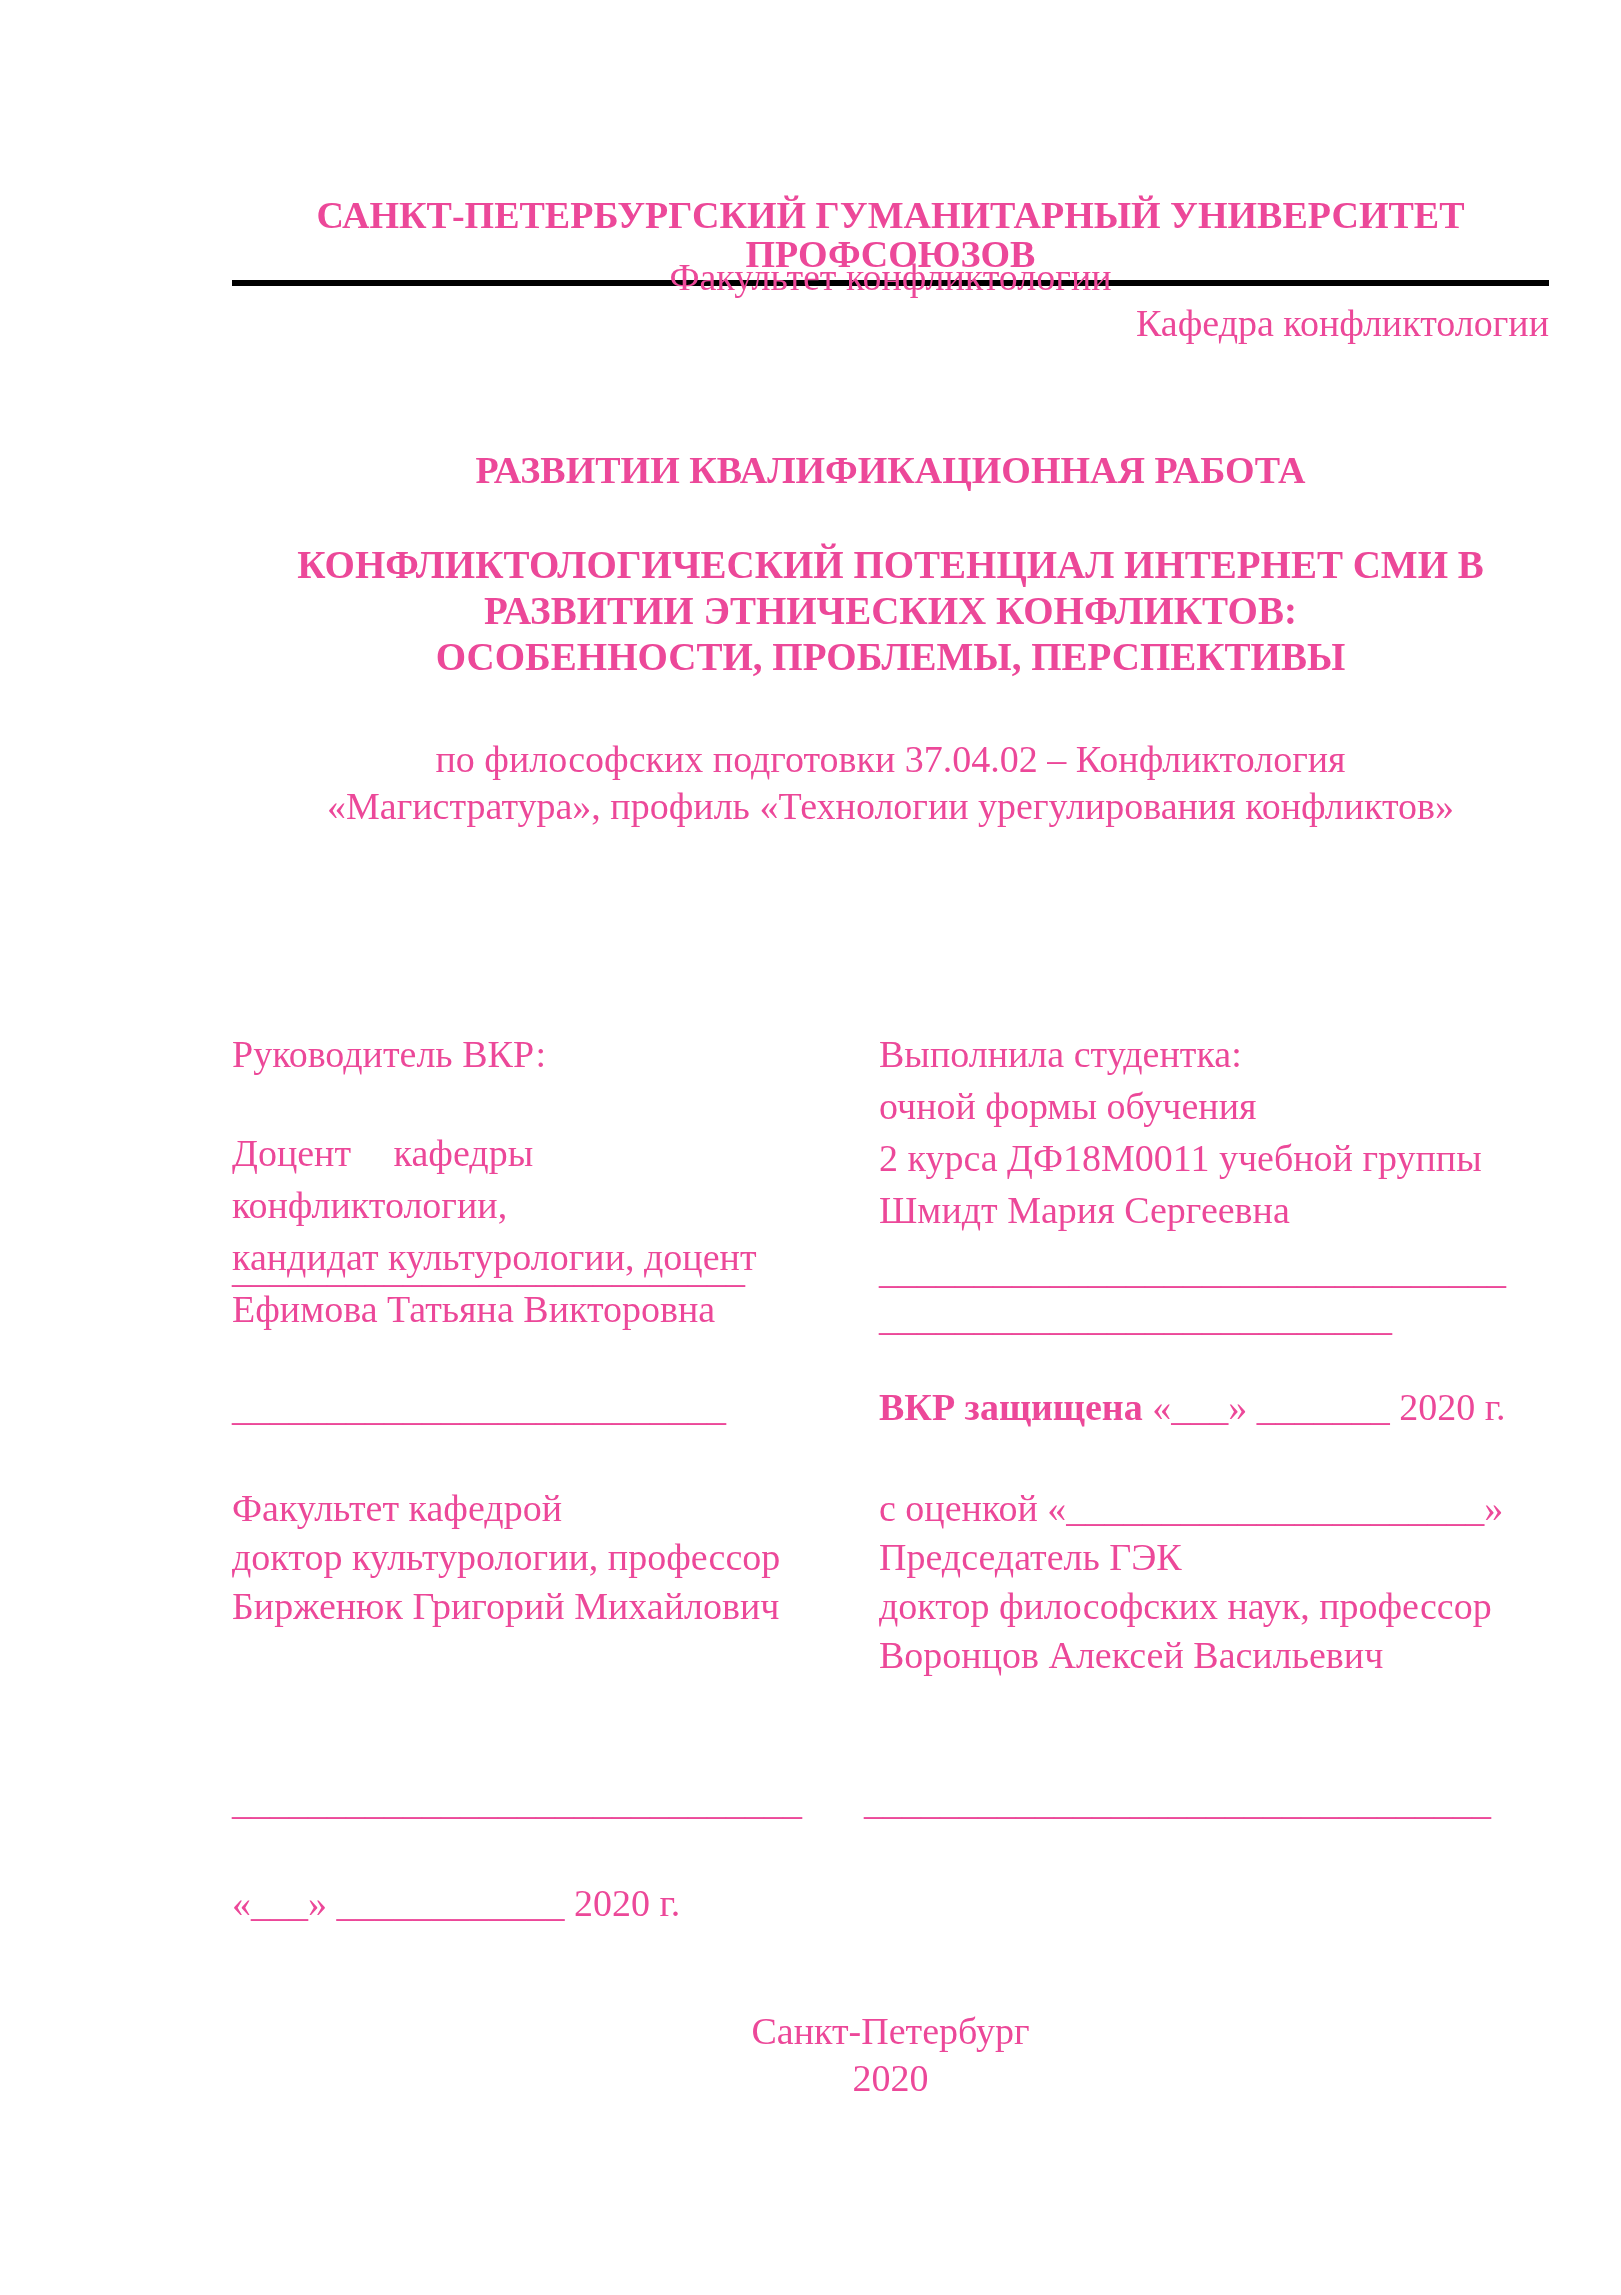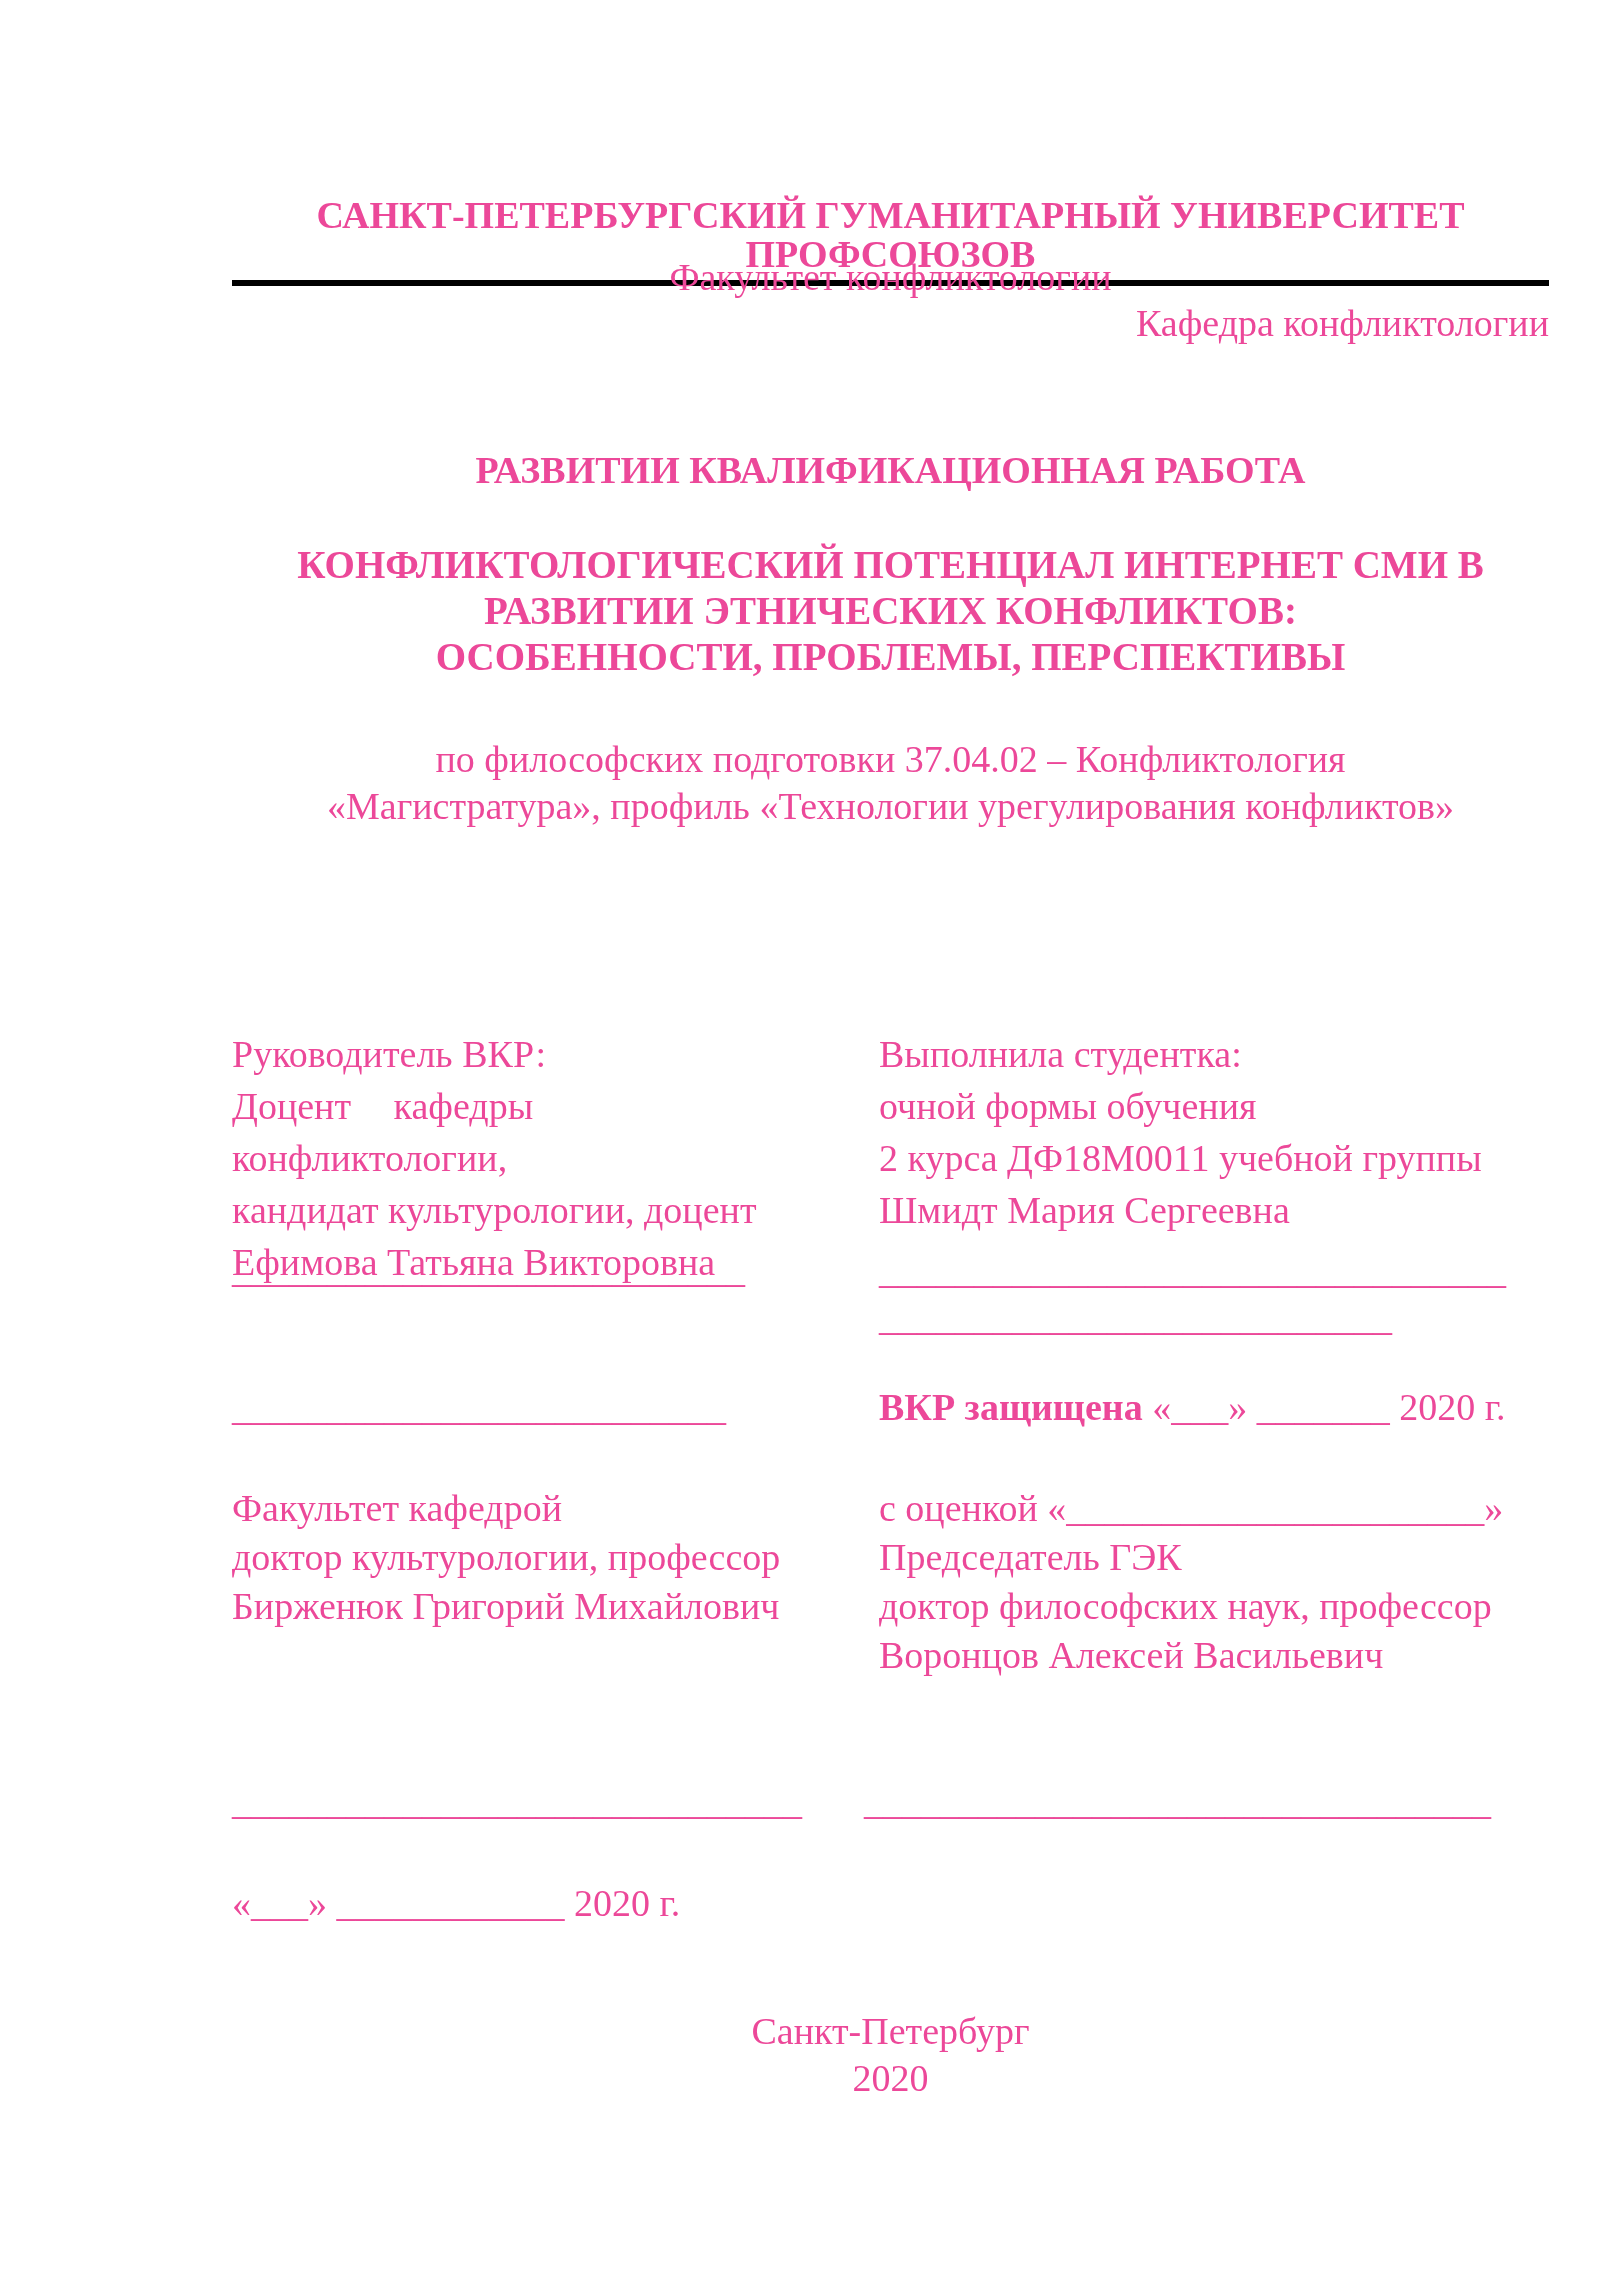--- a/index.html
+++ b/index.html
@@ -22,21 +22,21 @@
   .header-rule {
     border-bottom: 6.3px solid #000000;
     padding-bottom: 6.3px;
     line-height: 39px;
   }
   .title-block { line-height: 46px; font-size: 39px; }
   .program-block { line-height: 47px; }
   .col-left  { position: absolute; left: 232px;  width: 585px; line-height: 52px; }
   .col-right { position: absolute; left: 879px; width: 675px; line-height: 52px; }
   .lh62 { line-height: 49px; }
-  .justify-line { word-spacing: 33px; }
+  .justify-line { word-spacing: 33px; margin-top: 47px; }
   .sig { white-space: nowrap; letter-spacing: 0; }
   .footer-block { line-height: 47px; }
 </style>
 </head>
 <body>
 
 <div class="page">
 
   <div class="abs content center bold header-rule" style="top: 196px;">САНКТ-ПЕТЕРБУРГСКИЙ ГУМАНИТАРНЫЙ УНИВЕРСИТЕТ ПРОФСОЮЗОВ</div>
 

